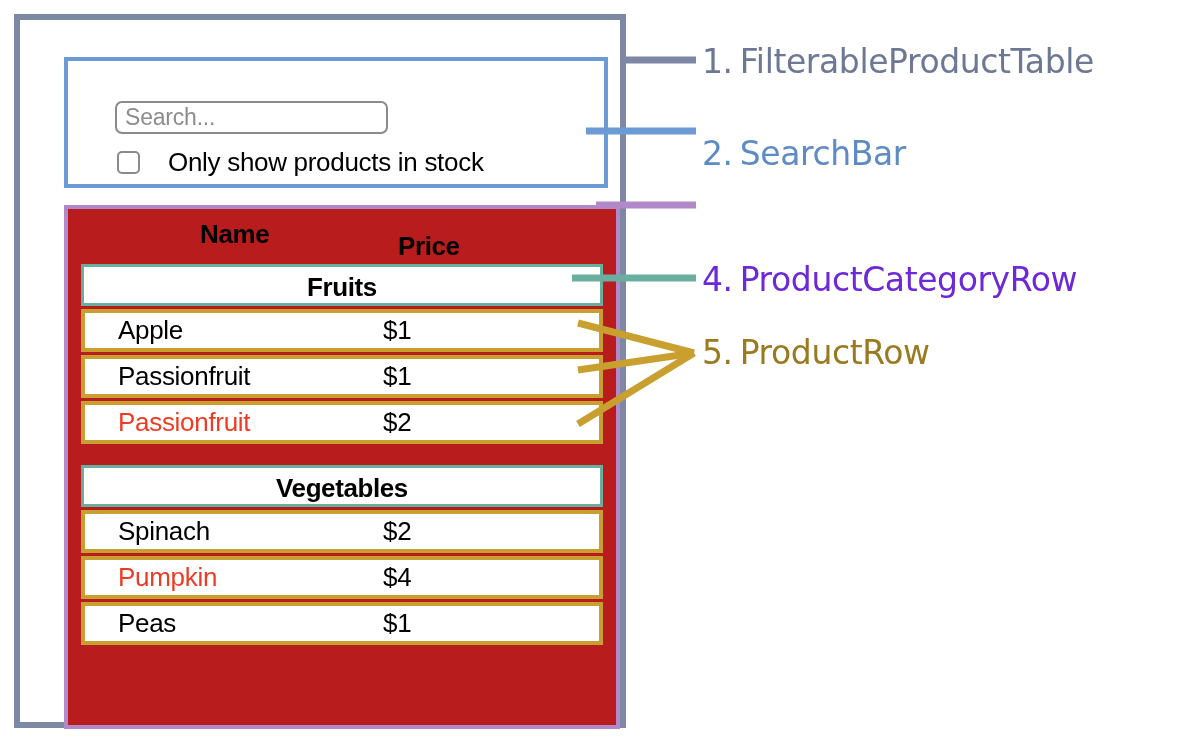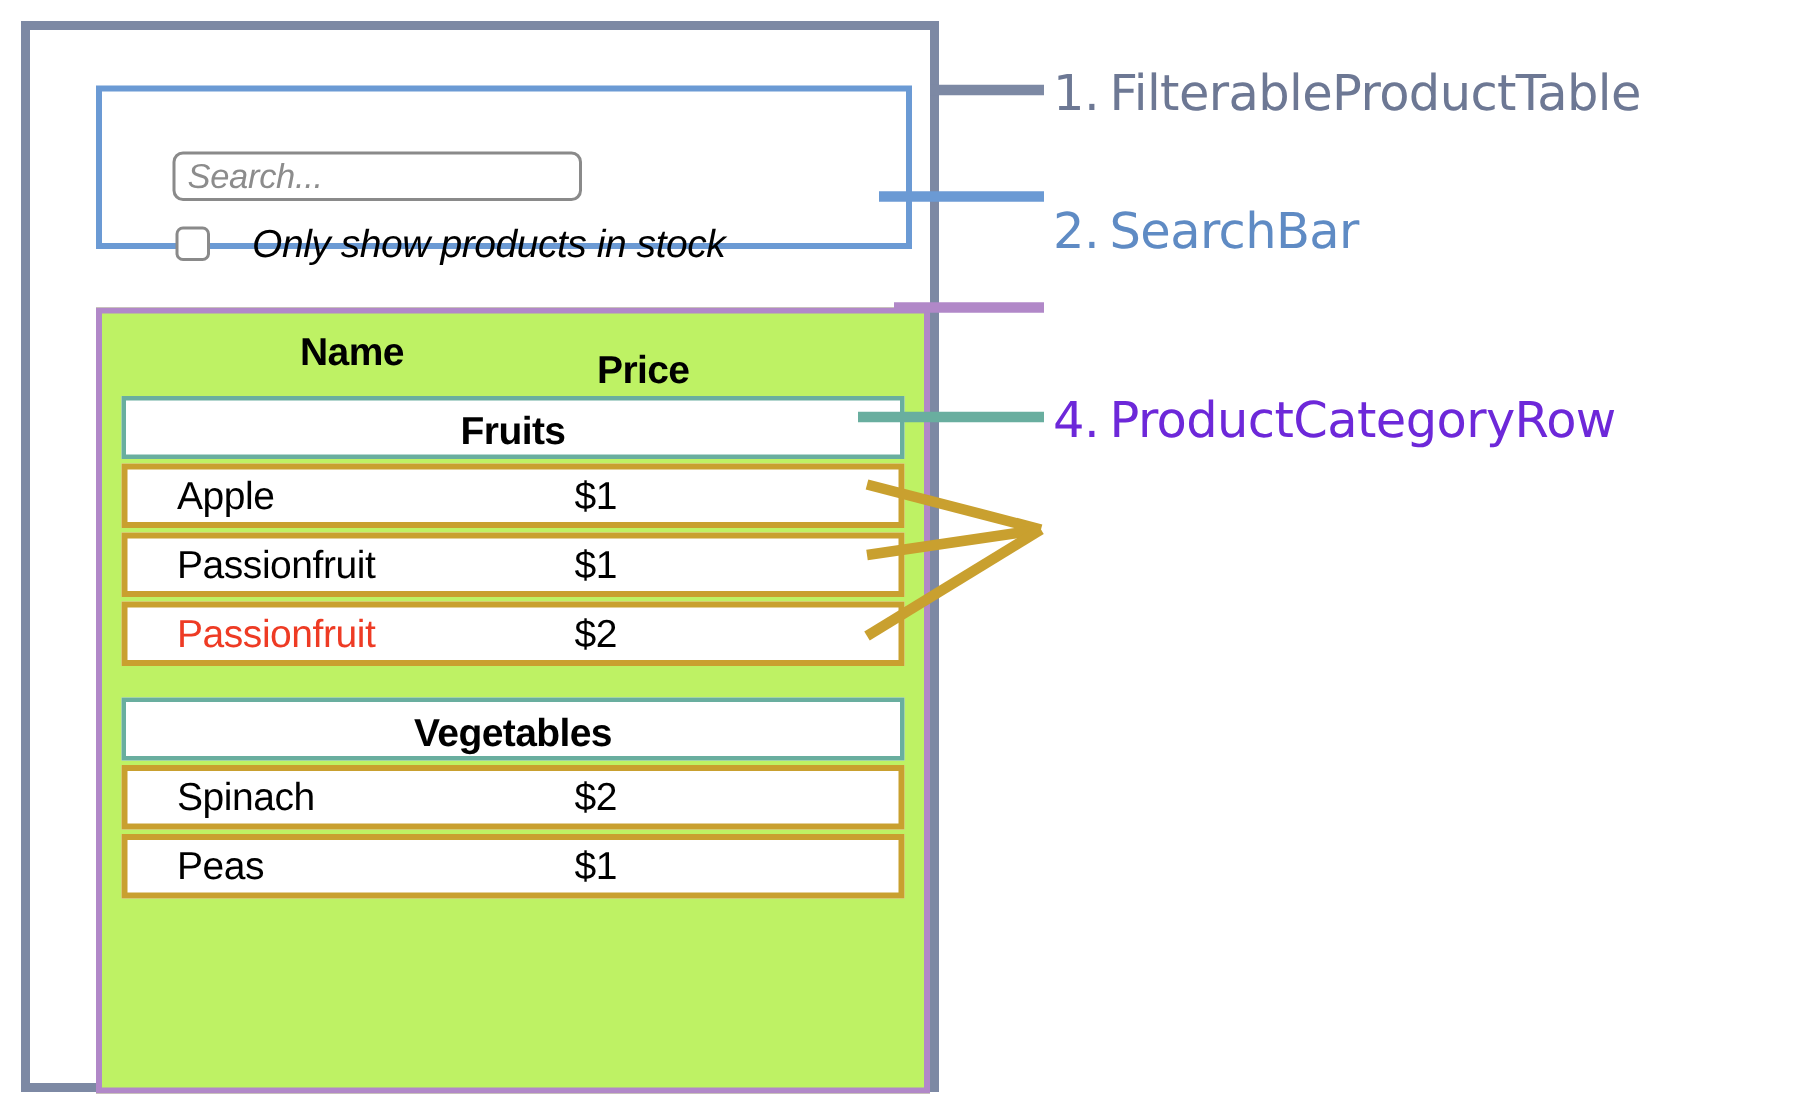--- a/index.html
+++ b/index.html
@@ -33,25 +33,24 @@
     box-sizing: border-box;
     background: #ffffff;
   }
 
   
   .frame-search {
     position: absolute;
     left: 44px;
     top: 37px;
     width: 544px;
-    height: 109px;
+    height: 131px;
     border: 4px solid #6b9ad4;
     box-sizing: border-box;
     background: #ffffff;
-    font-style: italic;
   }
 
   .search-input {
     position: absolute;
     left: 47px;
     top: 40px;
     width: 273px;
     height: 33px;
     border: 2px solid #8a8a8a;
     border-radius: 7px;
@@ -93,21 +92,21 @@
 
   
   .frame-table {
     position: absolute;
     left: 44px;
     top: 185px;
     width: 556px;
     height: 524px;
     border: 4px solid #b188c8;
     box-sizing: border-box;
-    background: #bef264;
+    background: #b91c1c;
   }
 
   .col-headers {
     position: absolute;
     left: 0;
     top: 10px;
     width: 100%;
     height: 38px;
   }
   .col-headers .hdr {
@@ -250,20 +249,24 @@
 
         <div class="category-row">
           <span class="cat-label">Vegetables</span>
         </div>
 
         <div class="product-row">
           <span class="cell-name">Spinach</span>
           <span class="cell-price">$2</span>
         </div>
 
+        <div class="product-row">
+          <span class="cell-name out-of-stock">Pumpkin</span>
+          <span class="cell-price">$4</span>
+        </div>
 
         <div class="product-row">
           <span class="cell-name">Peas</span>
           <span class="cell-price">$1</span>
         </div>
 
       </div>
     </div>
   </div>
 
@@ -284,14 +287,17 @@
 
   <div class="legend-item" id="legend-1">
     <span class="legend-num">1.</span><span>FilterableProductTable</span>
   </div>
   <div class="legend-item" id="legend-2">
     <span class="legend-num">2.</span><span>SearchBar</span>
   </div>
   <div class="legend-item" id="legend-4">
     <span class="legend-num">4.</span><span>ProductCategoryRow</span>
   </div>
+  <div class="legend-item" id="legend-5">
+    <span class="legend-num">5.</span><span>ProductRow</span>
+  </div>
 
 </div>
 
 </body></html>

